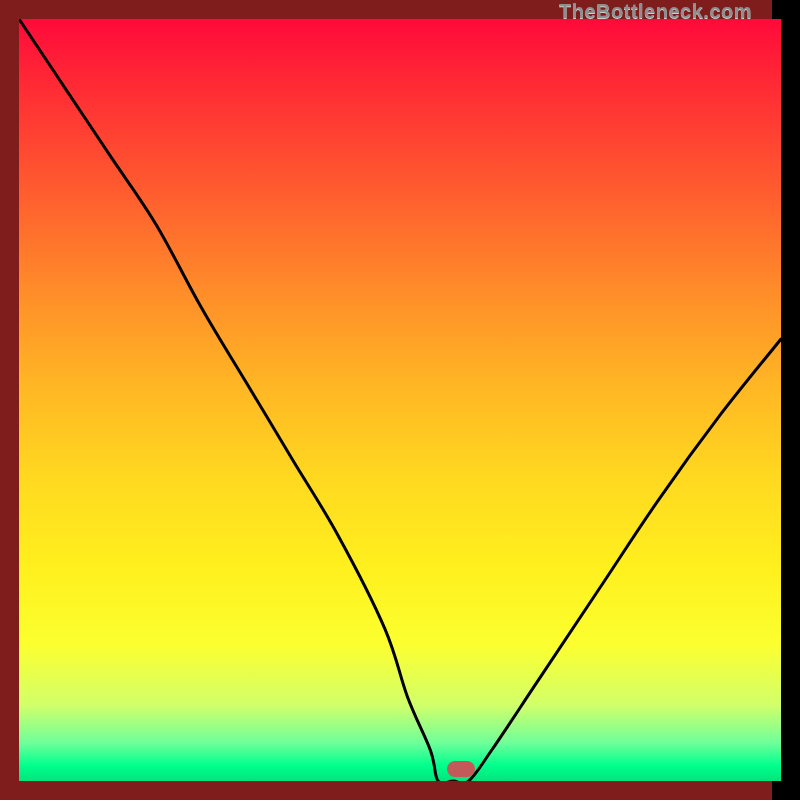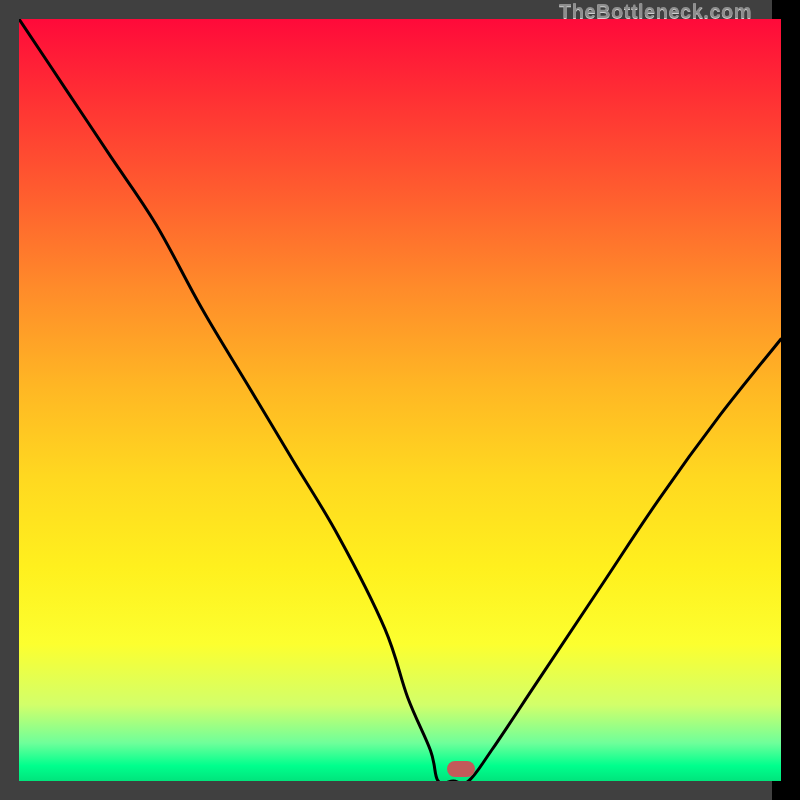--- a/index.html
+++ b/index.html
@@ -1,20 +1,20 @@
 <!DOCTYPE html>
 <html><head>
 <meta charset="utf-8">
 <style>
   * { margin: 0; padding: 0; box-sizing: border-box; }
   html, body { width: 800px; height: 800px; overflow: hidden; background: #000; }
   .frame {
     width: 772px;
     height: 800px;
-    background: #404040;
+    background: #7f1d1d;
     position: relative;
   }
   .plot {
     position: absolute;
     left: 19px;
     top: 19px;
     width: 762px;
     height: 762px;
     background: linear-gradient(to bottom,
       #ff0a3a 0%,

